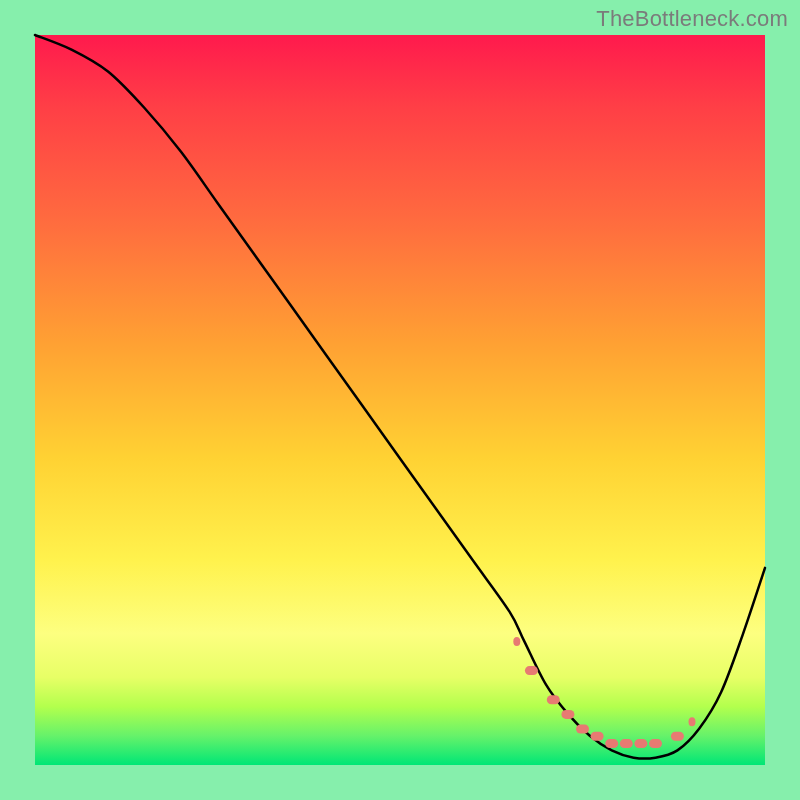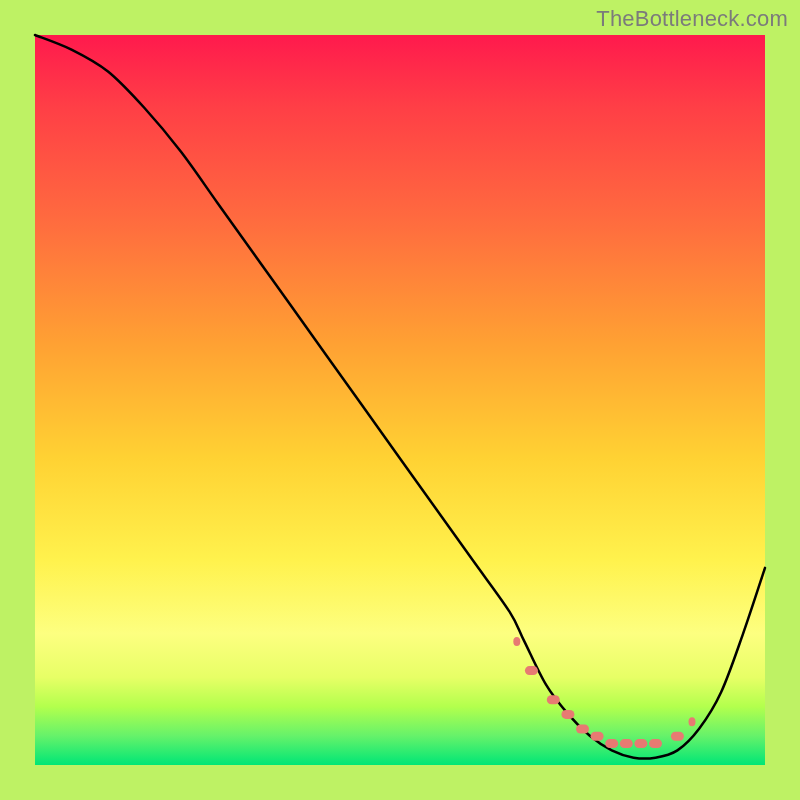--- a/index.html
+++ b/index.html
@@ -8,21 +8,21 @@
     width: 800px;
     height: 800px;
     overflow: hidden;
     background: #000;
     font-family: Arial, Helvetica, sans-serif;
   }
   .frame {
     position: relative;
     width: 800px;
     height: 800px;
-    background: #bef264;
+    background: #86efac;
   }
   .plot {
     position: absolute;
     left: 35px;
     top: 35px;
     width: 730px;
     height: 730px;
     
     background: linear-gradient(
       to bottom,

